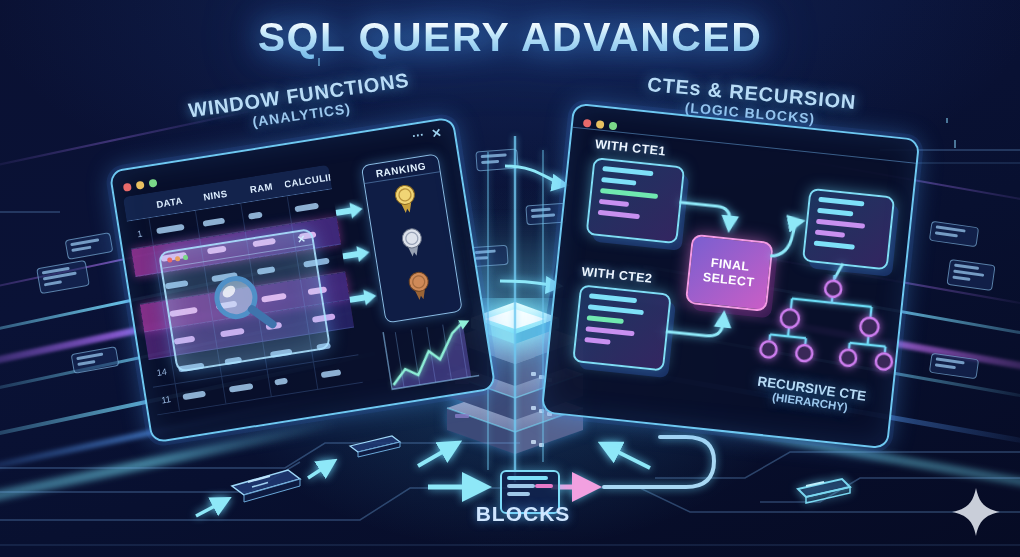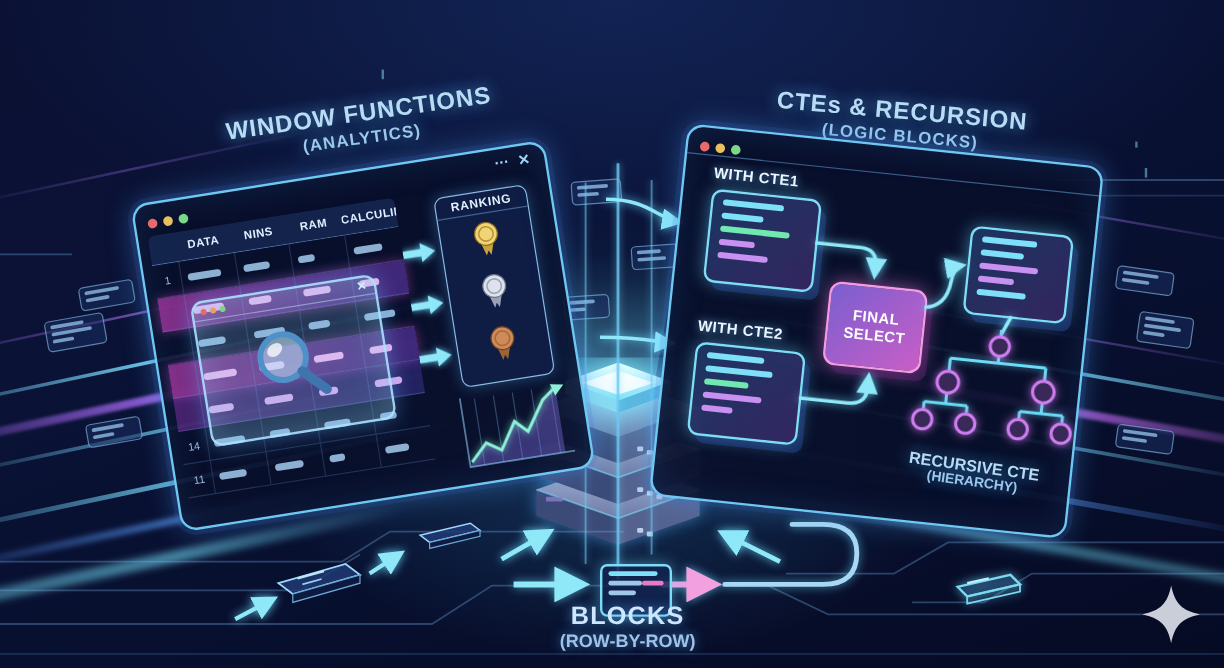--- a/index.html
+++ b/index.html
@@ -162,20 +162,21 @@
 
     <g style="filter:drop-shadow(0 0 4px rgba(110,220,255,.8));">
       <polygon points="798,489 842,479 850,487 806,497" fill="rgba(20,40,90,.4)" stroke="#7ad8f0" stroke-width="2"></polygon>
       <polygon points="806,497 850,487 850,493 806,503" fill="none" stroke="#7ad8f0" stroke-width="1.5"></polygon>
       <line x1="806" y1="486" x2="824" y2="482" stroke="#bfeffc" stroke-width="2"></line>
     </g>
 
     <path d="M976,488 C979,503 985,509 1000,512 C985,515 979,521 976,536 C973,521 967,515 952,512 C967,509 973,503 976,488 Z" fill="#c9ced9"></path>
   </svg>
 
+  <div class="abs title">SQL QUERY ADVANCED</div>
 
   <div class="sec-head" style="left:150px;top:84px;width:300px;transform:rotate(-8deg);">
     <div class="h">WINDOW FUNCTIONS</div>
     <div class="s">(ANALYTICS)</div>
   </div>
   <div class="sec-head" style="left:596px;top:82px;width:310px;transform:rotate(5deg);">
     <div class="h">CTEs &amp; RECURSION</div>
     <div class="s">(LOGIC BLOCKS)</div>
   </div>
 
@@ -532,16 +533,15 @@
   </div>
 
   <div class="cursor-card" style="left:500px;top:470px;z-index:7;">
     <i style="width:90%;background:#7ee0f8;"></i>
     <i style="width:60%;background:#9fc8e8;"></i>
     <i style="width:40%;background:#e87ac8;float:right;margin-top:-8px;"></i>
     <i style="width:50%;background:#9fc8e8;"></i>
   </div>
   <div class="bot-label" style="left:418px;top:502px;width:210px;z-index:7;">
     <div class="h">BLOCKS</div>
-    <div class="s">(ROW-BY-ROW)</div>
   </div>
 
 </div>
 
 </body></html>

